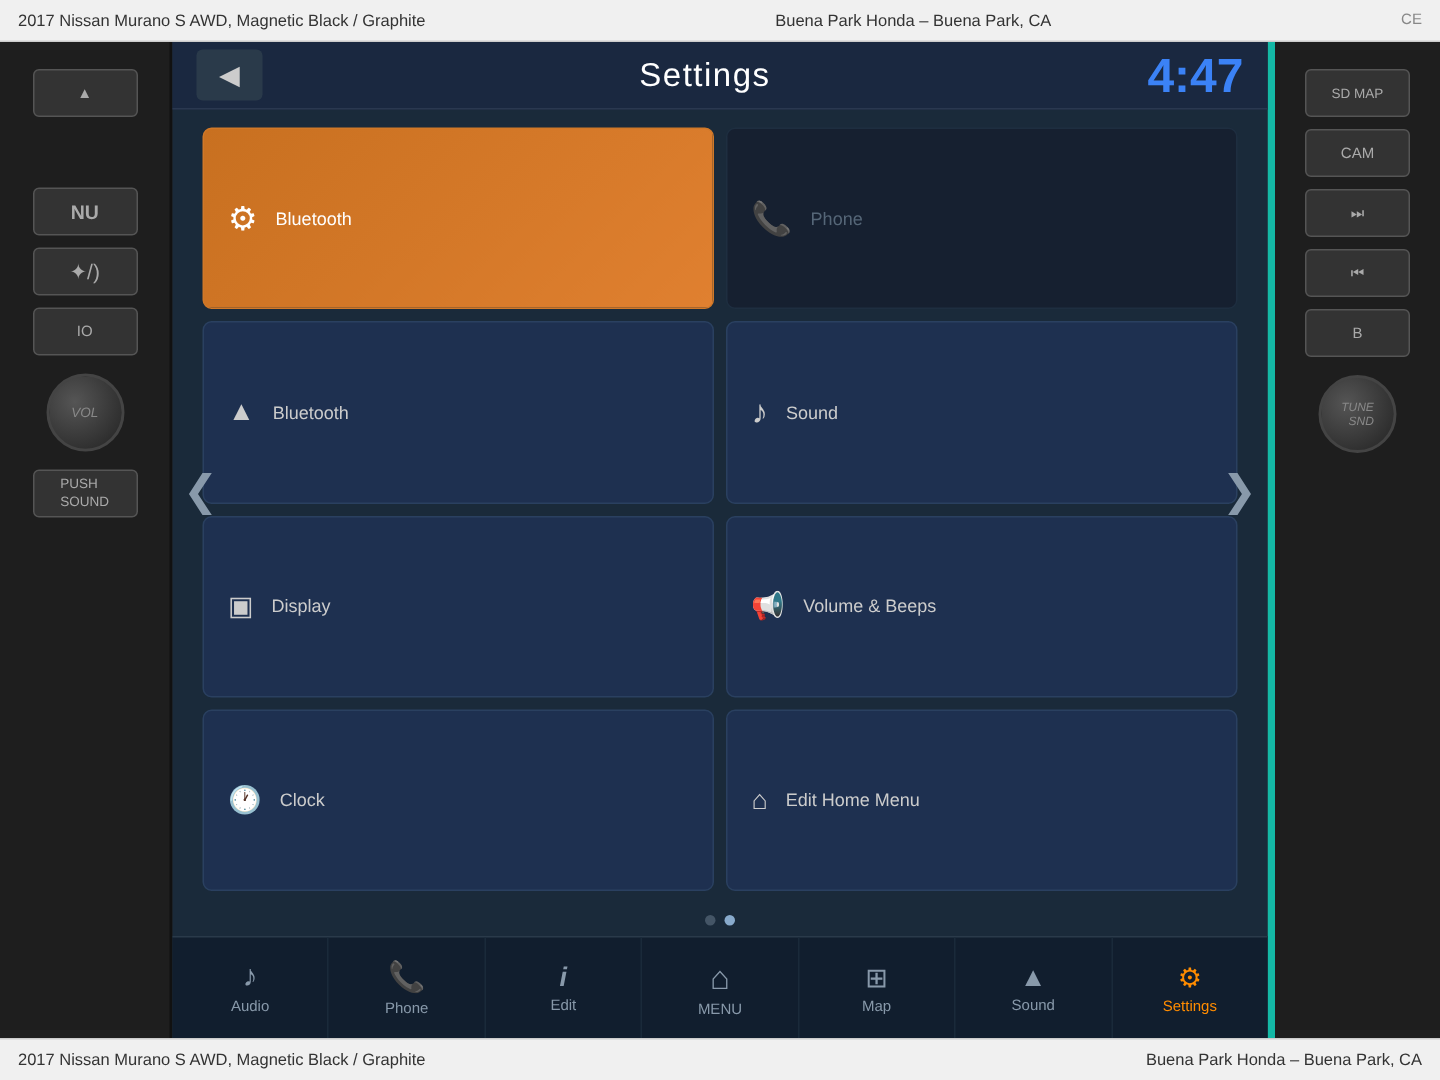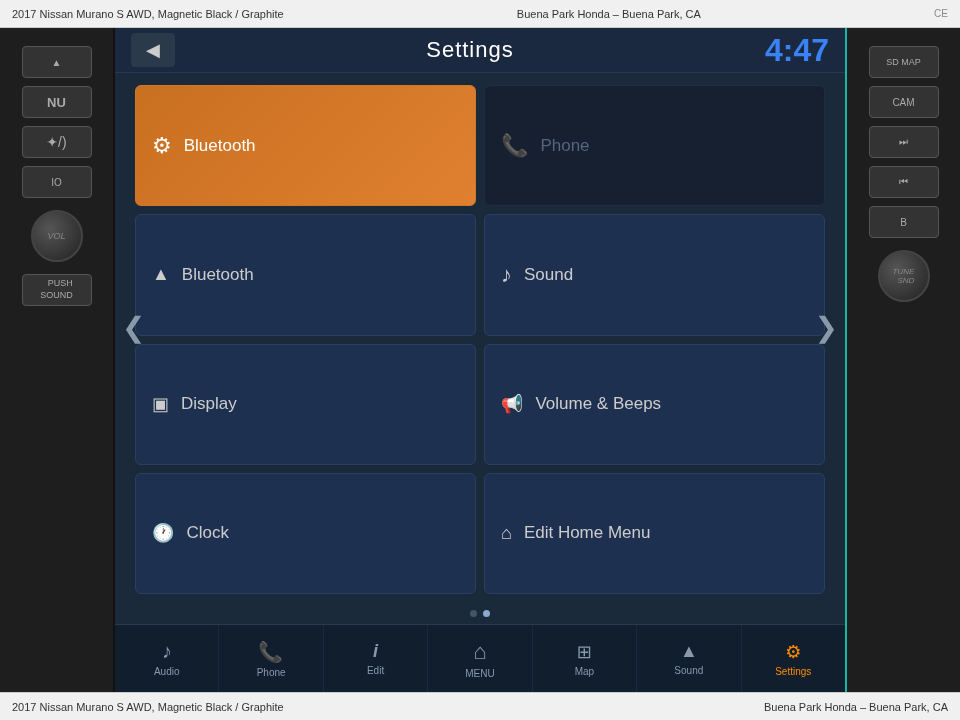--- a/index.html
+++ b/index.html
@@ -140,21 +140,21 @@
       background: #162030;
       border-color: #1e2e40;
       color: #556677;
       cursor: default;
     }
     .item-icon {
       font-size: 22px;
       flex-shrink: 0;
     }
     .item-label {
-      font-size: 17px;
+      font-size: 12px;
       font-weight: 400;
     }
 
     
     .screen-dots {
       height: 18px;
       display: flex;
       align-items: center;
       justify-content: center;
       gap: 6px;
@@ -195,21 +195,21 @@
 
     
     .right-panel {
       width: 115px;
       background: #1e1e1e;
       display: flex;
       flex-direction: column;
       align-items: center;
       padding: 8px 0;
       gap: 6px;
-      border-left: 2px solid #14b8a6;
+      border-left: 5px solid #14b8a6;
     }
 
     
     .nav-arrow-left {
       position: absolute;
       left: 115px;
       top: 50%;
       transform: translateY(-50%);
       color: #8899aa;
       font-size: 28px;
@@ -274,25 +274,25 @@
   <span>2017 Nissan Murano S AWD,  Magnetic Black / Graphite</span>
   <span>Buena Park Honda – Buena Park, CA</span>
   <span style="font-size:10px;color:#888;">CE</span>
 </div>
 
 <div class="car-panel">
 
   <div class="left-panel">
     <div class="left-controls">
       <div class="ctrl-btn">▲</div>
-      <div class="ctrl-btn" style="font-size:13px;font-weight:bold;">NU</div>
+      <div class="ctrl-btn" style="font-size:13px;font-weight:bold;margin-top:39px;">NU</div>
       <div class="ctrl-btn" style="font-size:14px;">✦/)</div>
       <div class="ctrl-btn">IO</div>
       <div class="knob">VOL</div>
-      <div class="ctrl-btn" style="font-size:9px;text-align:right;line-height:1.3;">PUSH<br>SOUND</div>
+      <div class="ctrl-btn" style="font-size:9px;text-align:left;line-height:1.3;">PUSH<br>SOUND</div>
     </div>
   </div>
 
   <div class="center-screen">
 
     <div class="screen-top">
       <div class="back-btn">
         <span>◀</span>
       </div>
       <div class="screen-title">Settings</div>

